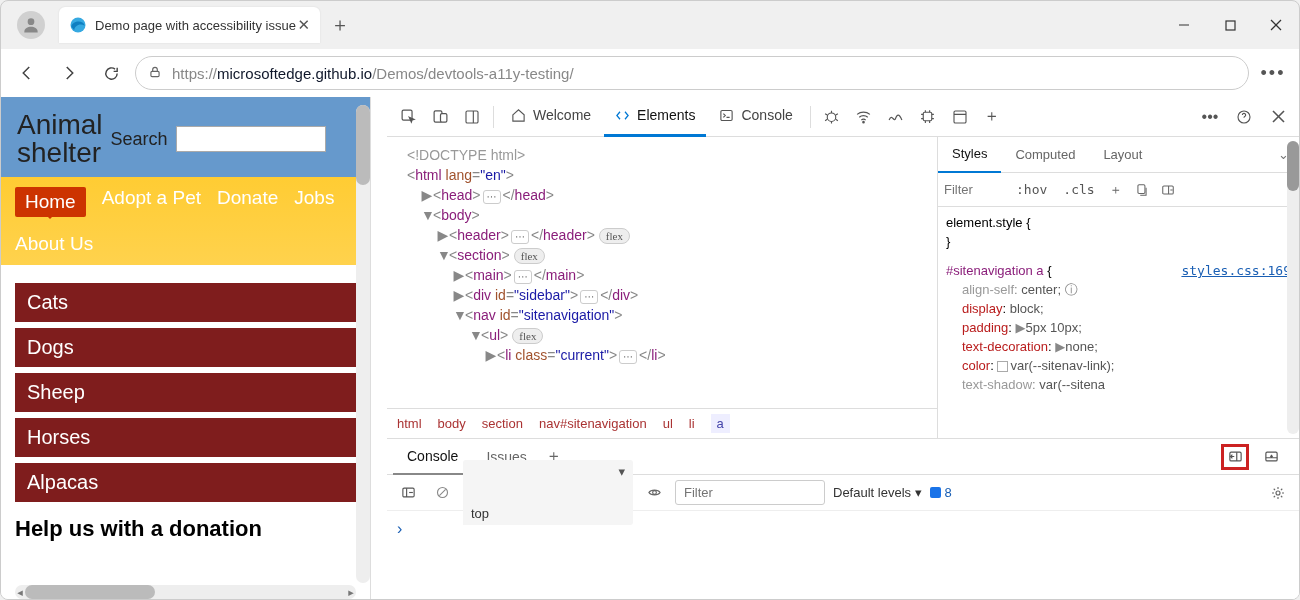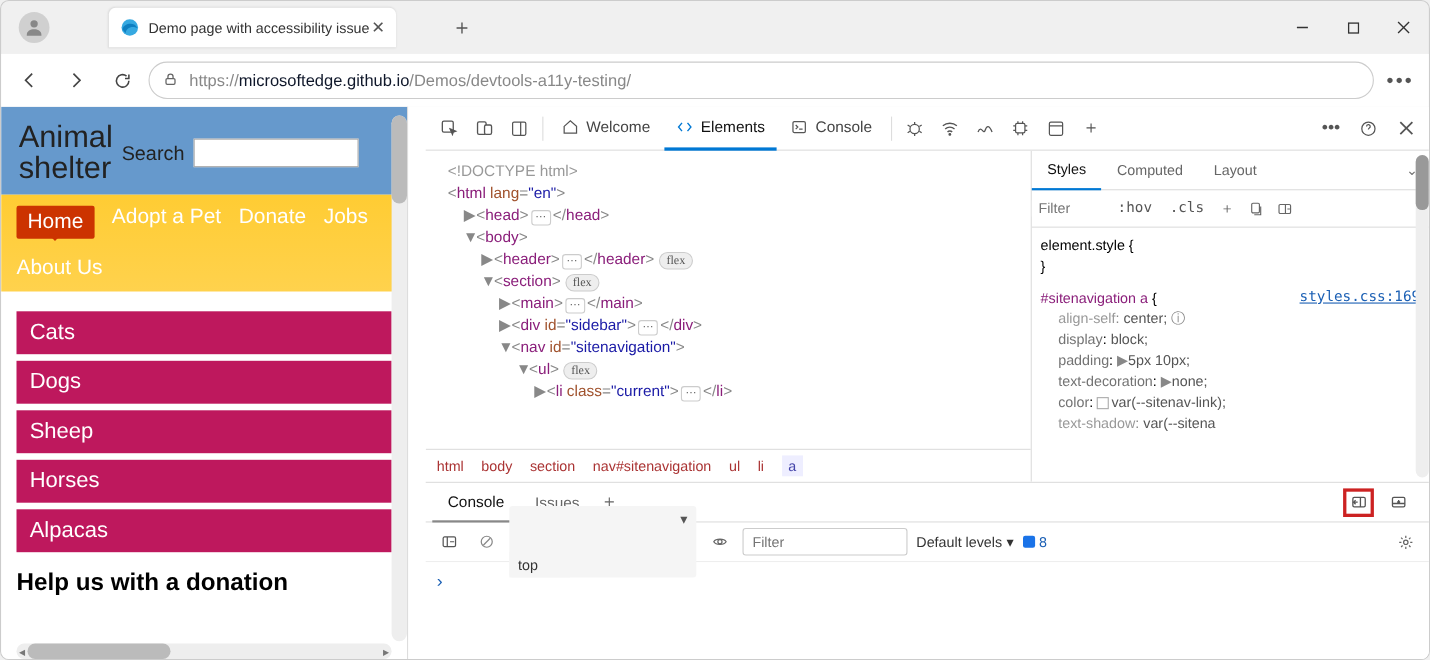--- a/index.html
+++ b/index.html
@@ -1,19 +1,19 @@
 <!DOCTYPE html>
 <html><head>
 <meta charset="utf-8">
 <style>
 * { margin:0; padding:0; box-sizing:border-box; font-family:"Segoe UI",Arial,sans-serif; }
 body { width:1300px; height:600px; background:#f0f0f0; border:1px solid #ccc; border-radius:8px; overflow:hidden; position:relative; }
 
 
-.titlebar { height:48px; display:flex; align-items:center; padding:0 0 0 8px;gap:40px; }
+.titlebar { height:48px; display:flex; align-items:center; padding:0 0 0 8px; }
 .avatar { width:28px; height:28px; border-radius:50%; background:#d0d0d0; margin:0 8px; display:flex; align-items:center; justify-content:center; }
 .avatar svg { width:20px; height:20px; fill:#888; }
 .tab { height:36px; background:#fff; border-radius:6px 6px 0 0; display:flex; align-items:center; padding:0 8px 0 10px; margin-left:6px; min-width:260px; box-shadow:0 0 2px rgba(0,0,0,.1); }
 .tab-icon { width:18px; height:18px; margin-right:8px; }
 .tab-title { font-size:13px; color:#333; flex:1; white-space:nowrap; overflow:hidden; text-overflow:ellipsis; }
 .tab-close { width:16px; height:16px; font-size:15px; color:#555; display:flex; align-items:center; justify-content:center; cursor:pointer; }
 .newtab { width:32px; height:32px; display:flex; align-items:center; justify-content:center; font-size:19px; color:#555; margin-left:4px; cursor:pointer; }
 .winctrls { margin-left:auto; display:flex; }
 .winbtn { width:46px; height:32px; display:flex; align-items:center; justify-content:center; color:#333; }
 
@@ -34,21 +34,21 @@
 
 .pg-header { background:#6699cc; padding:14px 16px 10px; display:flex; align-items:center; gap:8px; }
 .pg-header h1 { font-size:28px; font-weight:400; color:#222; line-height:1; }
 .pg-header label { font-size:18px; color:#222; }
 .pg-header .searchbox { width:150px; height:26px; background:#fff; border:1px solid #aaa; }
 .pg-nav { background:linear-gradient(#ffcc33,#ffd24d); padding:10px 14px; display:flex; flex-wrap:wrap; gap:16px; }
 .pg-nav a { font-size:19px; color:#fff; text-decoration:none; }
 .pg-nav a.current { background:#cc3300; padding:4px 10px; border-radius:2px; position:relative; }
 .pg-nav a.current::after { content:""; position:absolute; bottom:-8px; left:50%; margin-left:-6px; border:6px solid transparent; border-top-color:#cc3300; }
 .pg-side { padding:18px 14px; }
-.pg-side a { display:block; background:#be185d; color:#fff; font-size:20px; padding:8px 12px; margin-bottom:6px; text-decoration:none; }
+.pg-side a { display:block; background:#7f1d1d; color:#fff; font-size:20px; padding:8px 12px; margin-bottom:6px; text-decoration:none; }
 .pg-side h2 { font-size:22px; font-weight:700; margin-top:14px; }
 .h-scroll { position:absolute; bottom:2px; left:14px; right:14px; height:14px; background:#eee; border-radius:7px; }
 .h-scroll .thumb { position:absolute; left:10px; width:130px; height:14px; background:#bbb; border-radius:7px; }
 .h-scroll .arrow { position:absolute; top:0; width:14px; height:14px; display:flex; align-items:center; justify-content:center; color:#777; font-size:11px;}
 .v-scroll { position:absolute; top:8px; right:0px; bottom:18px; width:14px; background:#eee; border-radius:7px;}
 .v-scroll .thumb{position:absolute; top:0; left:0; width:14px; height:80px; background:#bbb; border-radius:7px;}
 
 
 .dt-top { height:40px; border-bottom:1px solid #ddd; display:flex; align-items:center; padding:0 6px; gap:2px; }
 .dt-top .ico { width:30px; height:30px; display:flex; align-items:center; justify-content:center; color:#555; border-radius:3px; }
@@ -77,21 +77,21 @@
 .sp-tab { padding:0 14px; height:36px; display:flex; align-items:center; color:#666; }
 .sp-tab.active { color:#111; border-bottom:2px solid #0078d4; }
 .sp-more { margin-left:auto; padding:0 10px; color:#777;}
 .sp-filter { height:34px; border-bottom:1px solid #ddd; display:flex; align-items:center; }
 .sp-filter input { border:none; width:70px; padding:0 6px; font-size:13px; outline:none;}
 .sp-pill { padding:0 8px; font-family:Consolas,monospace; color:#555; font-size:13px;}
 .sp-ico { width:26px; height:26px; display:flex; align-items:center; justify-content:center; color:#666; }
 .sp-body { flex:1; padding:6px 8px; font-family:Consolas,monospace; font-size:13px; line-height:19px; overflow:hidden; position:relative;}
 .sel2 { color:#8a1e7a; }
 .link { color:#1a5fb4; text-decoration:underline; float:right; font-family:Consolas,monospace;}
-.prop { color:#737373; }
+.prop { color:#b91c1c; }
 .val { color:#555; }
 .swatch{display:inline-block;width:11px;height:11px;border:1px solid #aaa;vertical-align:middle;margin-right:2px;}
 .sp-vscroll{position:absolute;top:4px;right:0;bottom:4px;width:12px;background:#eee;border-radius:6px;}
 .sp-vscroll .thumb{position:absolute;top:0;width:12px;height:50px;background:#999;border-radius:6px;}
 
 
 .drawer { border-top:1px solid #ddd; display:flex; flex-direction:column; }
 .dr-tabs { height:36px; display:flex; align-items:center; border-bottom:1px solid #ddd; padding:0 6px;}
 .dr-tab { padding:0 14px; height:36px; display:flex; align-items:center; font-size:14px; color:#666; }
 .dr-tab.active { color:#111; border-bottom:2px solid #888;}

